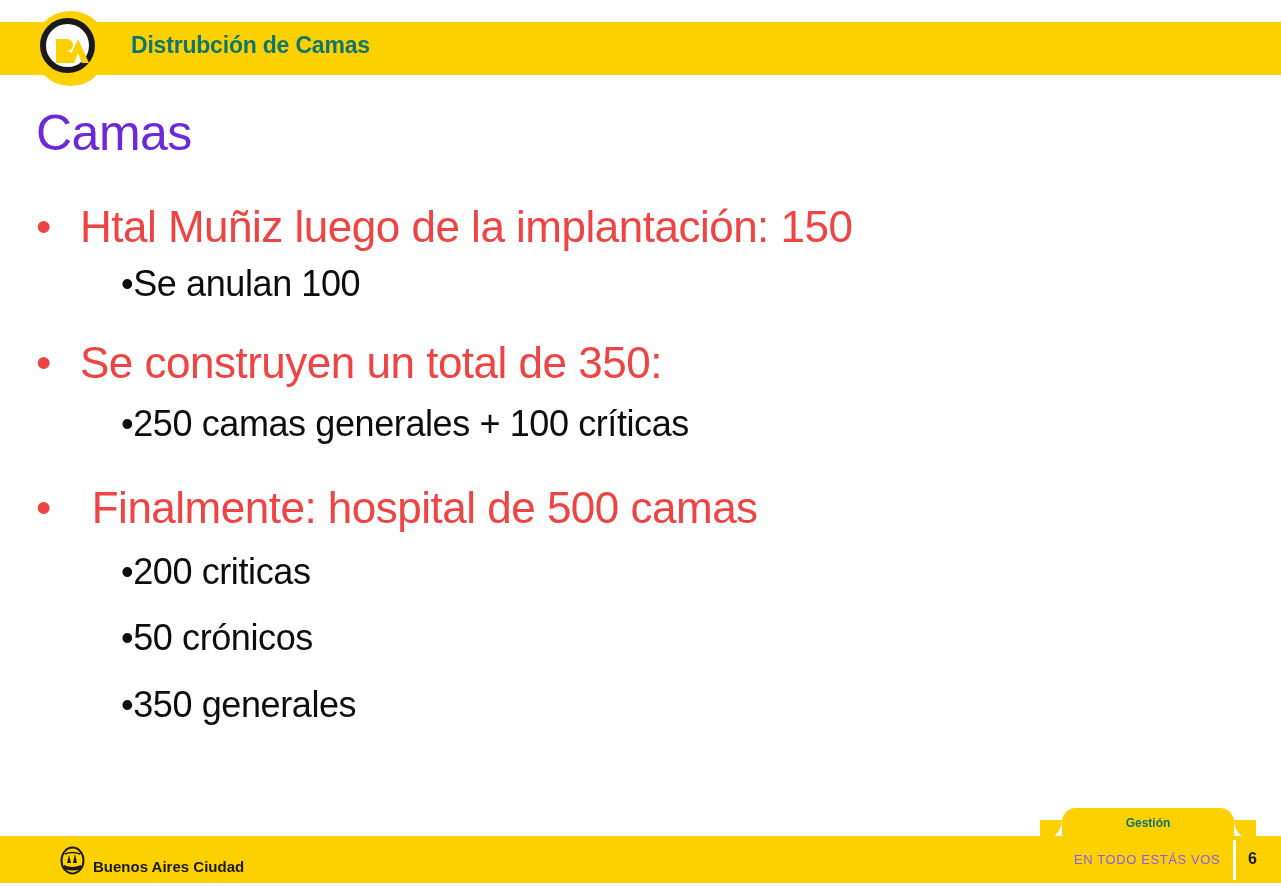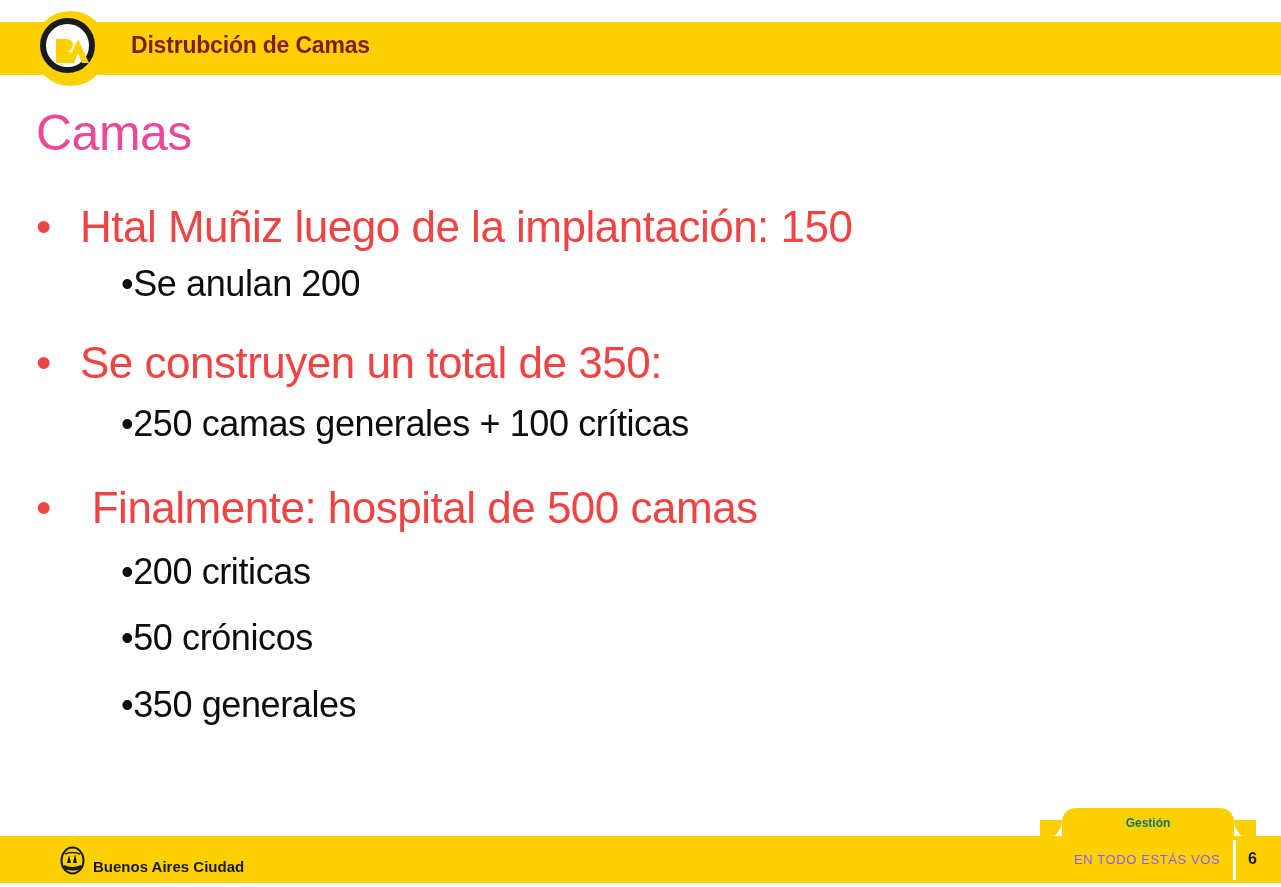--- a/index.html
+++ b/index.html
@@ -23,21 +23,21 @@
     width: 1281px;
     height: 53px;
     background: #fdd000;
   }
   .header-title {
     position: absolute;
     left: 131px;
     top: 32px;
     font-size: 23px;
     font-weight: bold;
-    color: #7f1d1d;
+    color: #0f766e;
     letter-spacing: -0.2px;
     white-space: nowrap;
   }
   .logo-badge {
     position: absolute;
     left: 33px;
     top: 11px;
     width: 75px;
     height: 75px;
   }
@@ -74,21 +74,21 @@
     position: absolute;
     left: 0;
     top: 92px;
     width: 1281px;
   }
   .slide-title {
     position: absolute;
     left: 36px;
     top: 16px;
     font-size: 50px;
-    color: #ec4899;
+    color: #6d28d9;
     line-height: 1;
     letter-spacing: -0.5px;
   }
   .bullet-l1 {
     position: absolute;
     font-size: 44px;
     color: #ef4444;
     line-height: 1;
     white-space: nowrap;
     letter-spacing: -0.5px;
@@ -225,21 +225,21 @@
 </div>
 
 <div class="content">
 
   <div class="slide-title">Camas</div>
 
   <div class="bullet-l1" style="left:36px; top:113px;">
     <span class="marker">•</span><span>Htal Muñiz luego de la implantación: 150</span>
   </div>
   <div class="bullet-l2" style="left:121px; top:174px;">
-    <span>•</span><span>Se anulan 200</span>
+    <span>•</span><span>Se anulan 100</span>
   </div>
 
   <div class="bullet-l1" style="left:36px; top:249px;">
     <span class="marker">•</span><span>Se construyen un total de 350:</span>
   </div>
   <div class="bullet-l2" style="left:121px; top:314px;">
     <span>•</span><span>250 camas generales + 100 críticas</span>
   </div>
 
   <div class="bullet-l1" style="left:36px; top:394px;">

